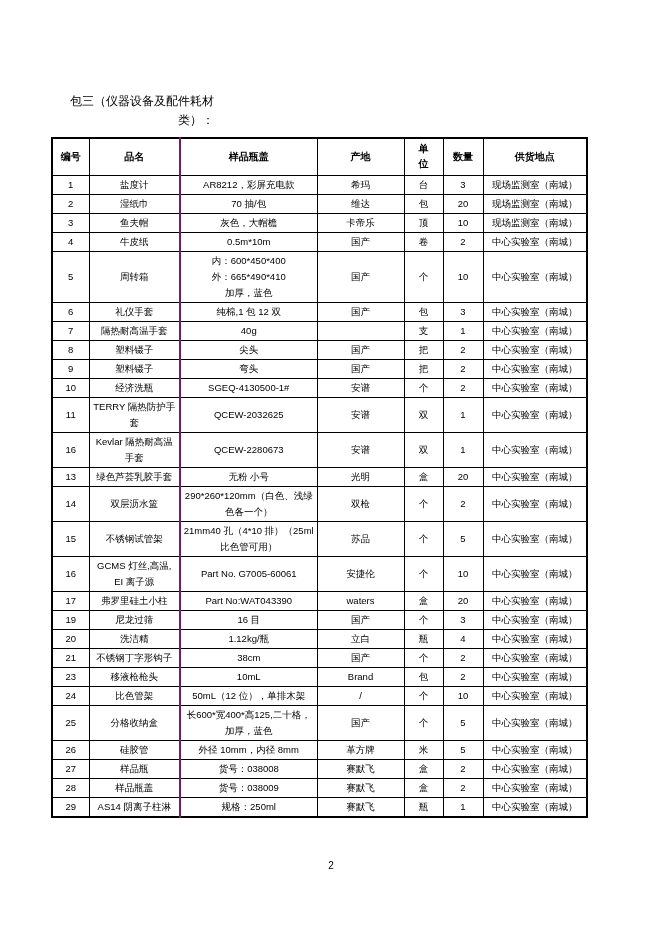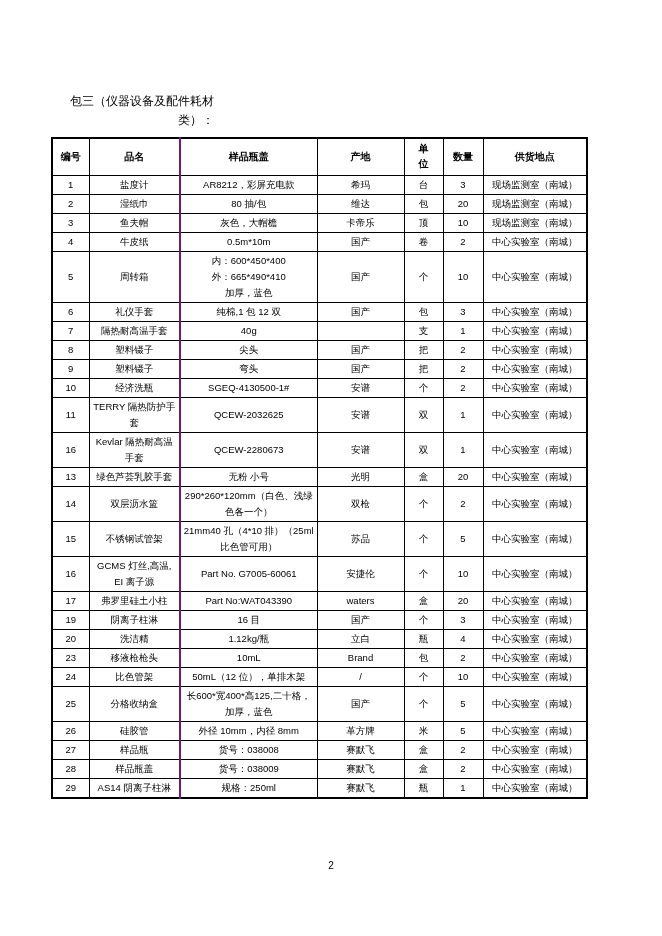--- a/index.html
+++ b/index.html
@@ -95,21 +95,21 @@
         <td>盐度计</td>
         <td class="spec">AR8212，彩屏充电款</td>
         <td>希玛</td>
         <td>台</td>
         <td>3</td>
         <td>现场监测室（南城）</td>
       </tr>
       <tr>
         <td>2</td>
         <td>湿纸巾</td>
-        <td class="spec">80 抽/包</td>
+        <td class="spec">70 抽/包</td>
         <td>维达</td>
         <td>包</td>
         <td>20</td>
         <td>现场监测室（南城）</td>
       </tr>
       <tr>
         <td>3</td>
         <td>鱼夫帽</td>
         <td class="spec">灰色，大帽檐</td>
         <td>卡帝乐</td>
@@ -240,37 +240,46 @@
         <td>17</td>
         <td>弗罗里硅土小柱</td>
         <td class="spec">Part No:WAT043390</td>
         <td>waters</td>
         <td>盒</td>
         <td>20</td>
         <td>中心实验室（南城）</td>
       </tr>
       <tr>
         <td>19</td>
-        <td>阴离子柱淋</td>
+        <td>尼龙过筛</td>
         <td class="spec">16 目</td>
         <td>国产</td>
         <td>个</td>
         <td>3</td>
         <td>中心实验室（南城）</td>
       </tr>
       <tr>
         <td>20</td>
         <td>洗洁精</td>
         <td class="spec">1.12kg/瓶</td>
         <td>立白</td>
         <td>瓶</td>
         <td>4</td>
         <td>中心实验室（南城）</td>
       </tr>
       <tr>
+        <td>21</td>
+        <td>不锈钢丁字形钩子</td>
+        <td class="spec">38cm</td>
+        <td>国产</td>
+        <td>个</td>
+        <td>2</td>
+        <td>中心实验室（南城）</td>
+      </tr>
+      <tr>
         <td>23</td>
         <td>移液枪枪头</td>
         <td class="spec">10mL</td>
         <td>Brand</td>
         <td>包</td>
         <td>2</td>
         <td>中心实验室（南城）</td>
       </tr>
       <tr>
         <td>24</td>

